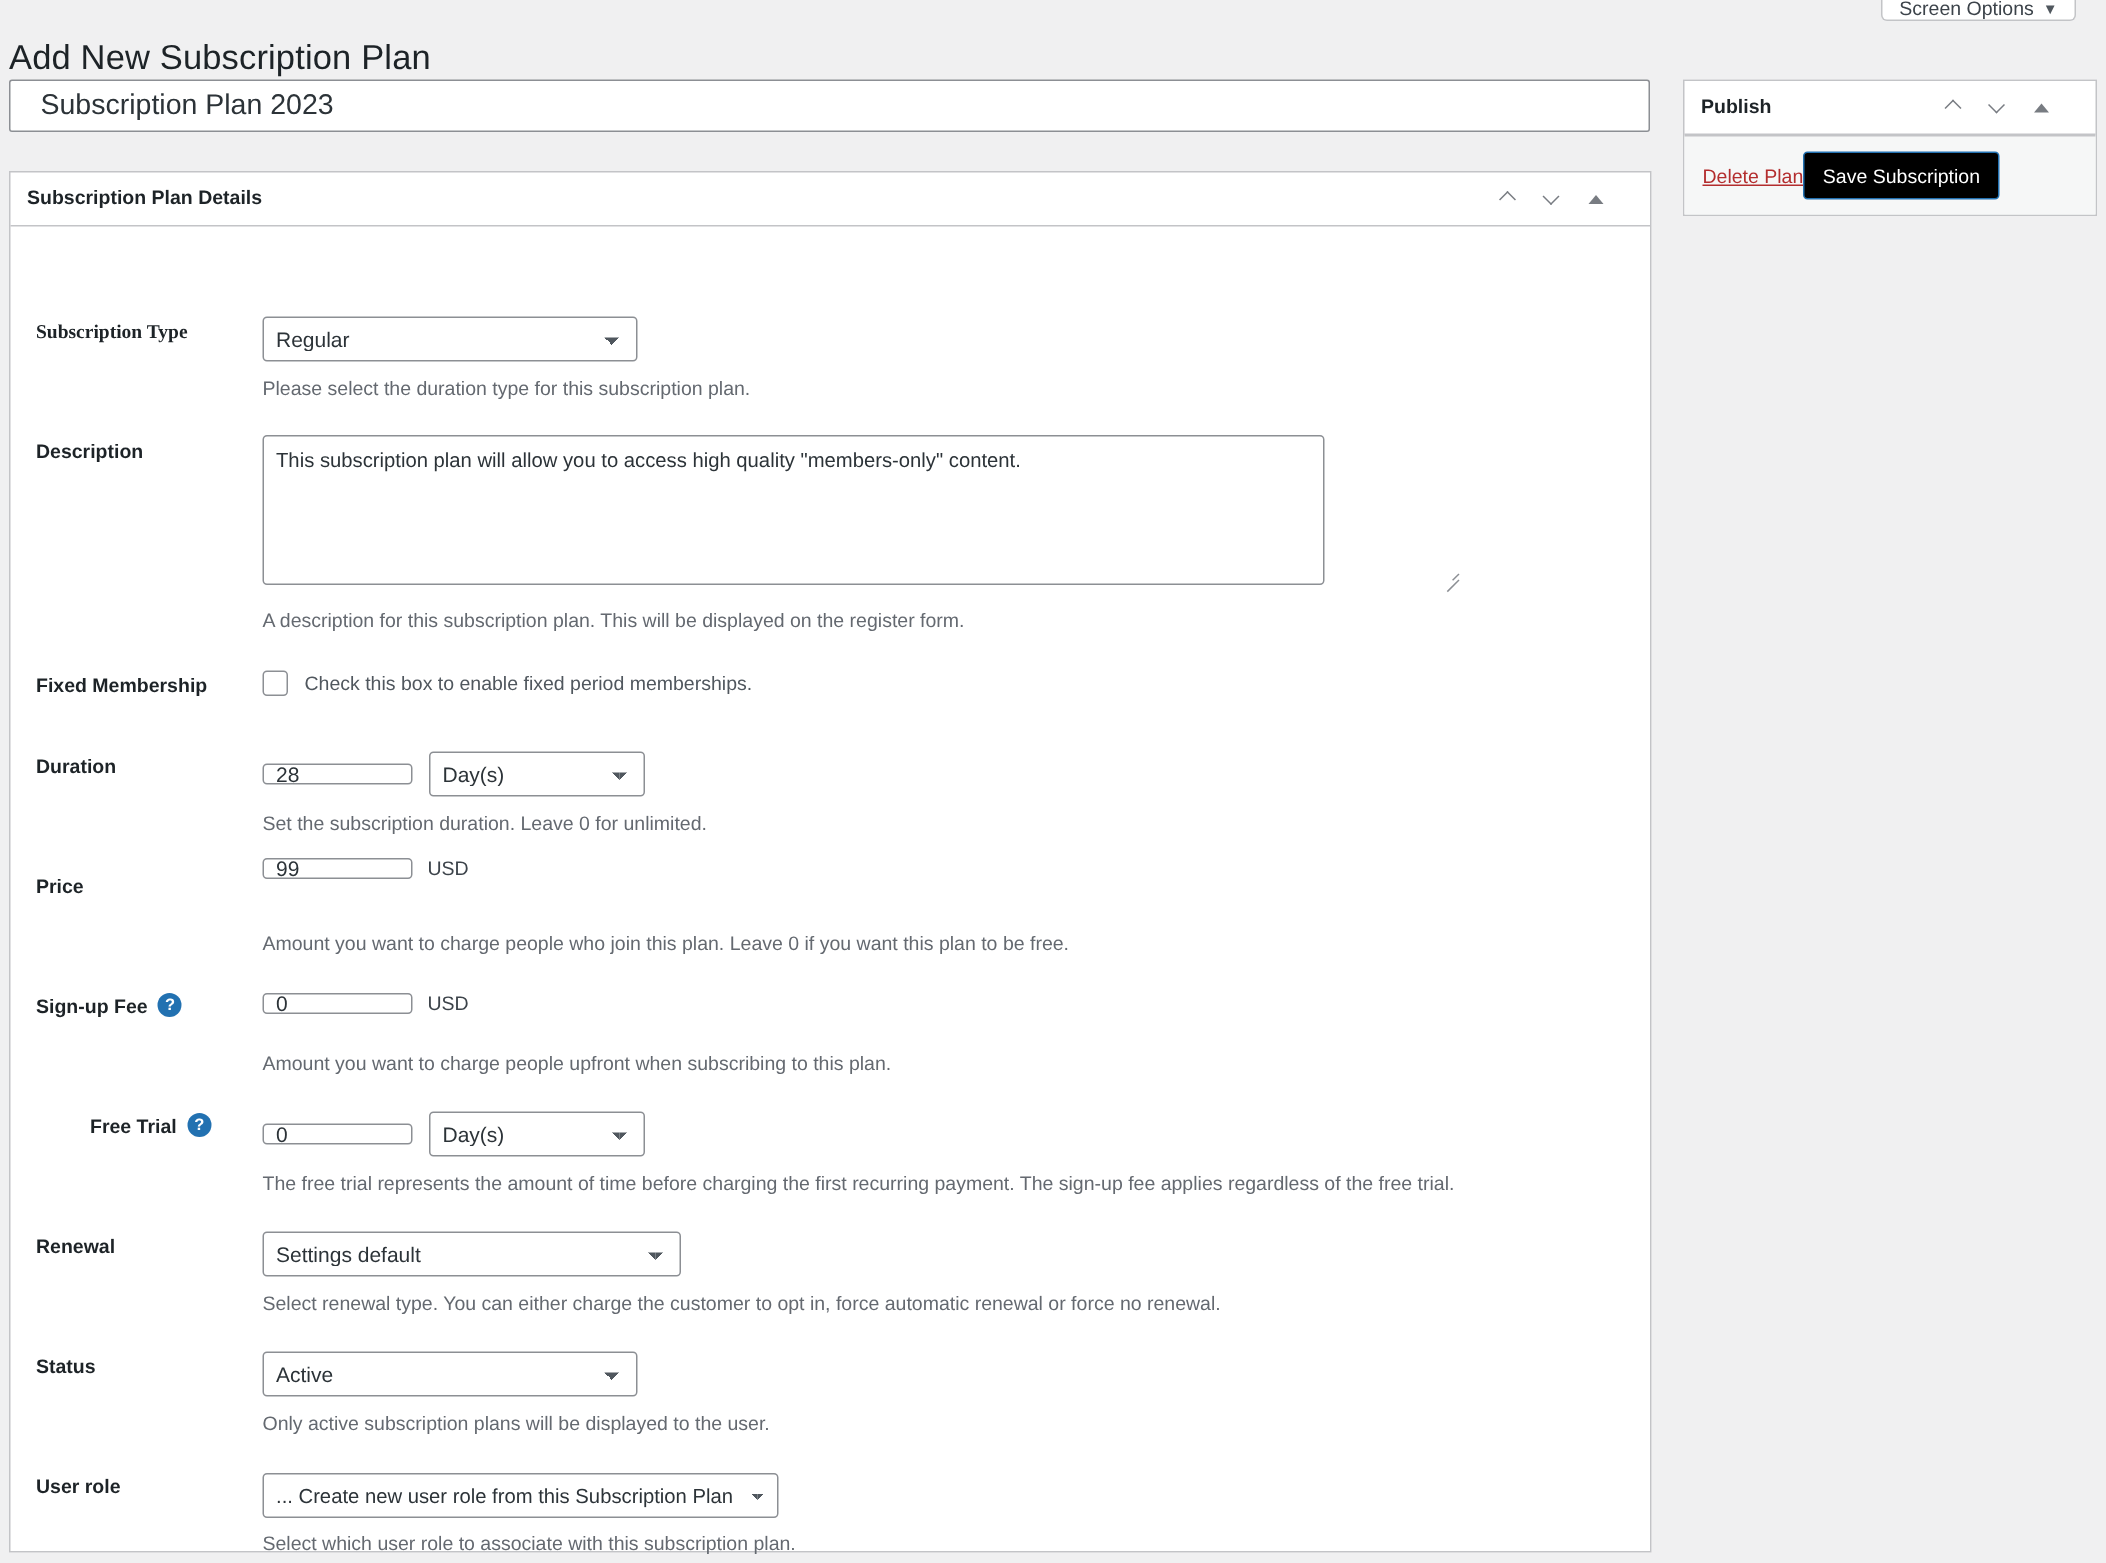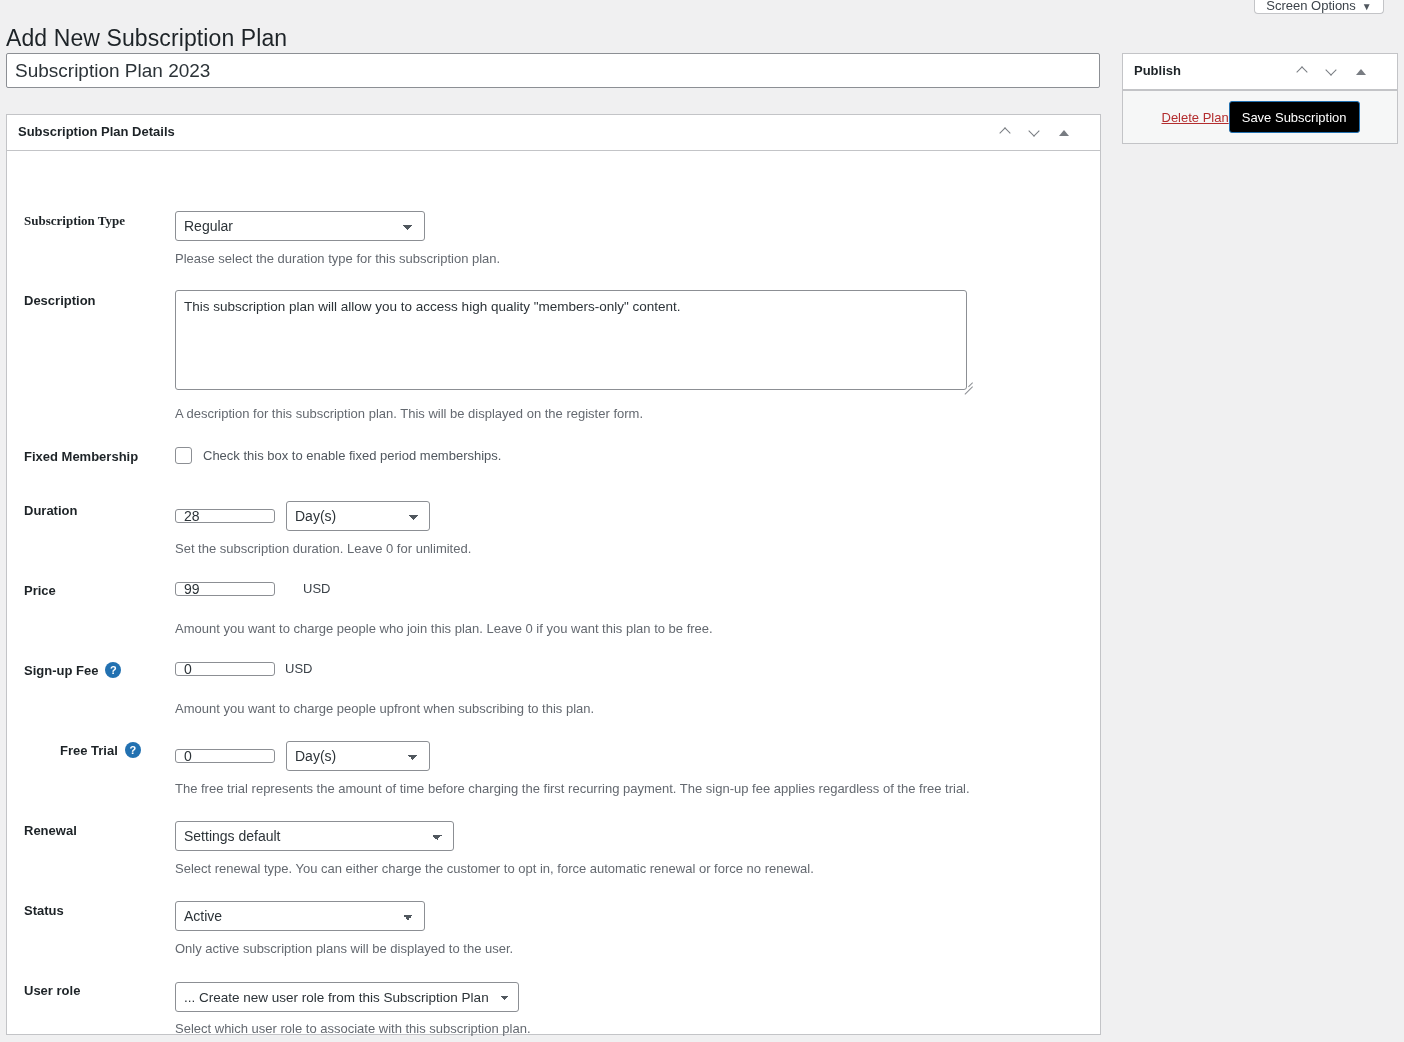--- a/index.html
+++ b/index.html
@@ -48,21 +48,21 @@
     letter-spacing: 0.1px;
   }
 
   
   #title-input {
     position: absolute;
     left: 6px;
     top: 53px;
     width: 1094px;
     height: 35px;
-    padding: 3px 8px;
+    padding: 3px 20px;
     font-family: "Liberation Sans", sans-serif;
     font-size: 19px;
     color: #2c3338;
     background: #fff;
     border: 1px solid #8c8f94;
     border-radius: 2px;
     outline: none;
   }
 
   
@@ -239,21 +239,21 @@
     background: #fff;
     border: 1px solid #c3c4c7;
   }
   #publish-box .postbox-header { height: 36px; }
   .publish-inside {
     background: #f6f7f7;
     border-top: 1px solid #c3c4c7;
     height: 53px;
     display: flex;
     align-items: center;
-    justify-content: center;
+    justify-content: flex-start;
     padding: 0 11px 0 12px;
   }
   #delete-plan-link {
     font-size: 13px;
     color: #b32d2e;
     text-decoration: underline;
     cursor: pointer;
   }
   #save-subscription-btn {
     background: #000000;
@@ -307,21 +307,21 @@
           <option>Regular</option>
         </select>
       </div>
       <div class="fdesc" style="top:98px;">Please select the duration type for this subscription plan.</div>
     </div>
 
     <div class="frow">
       <div class="flabel" style="top:142px;">Description</div>
       <div class="fctl" style="top:139px;">
         <div style="position:relative; width:800px; height:100px;">
-          <textarea class="ta" style="width: 792px; height: 100px;">This subscription plan will allow you to access high quality "members-only" content.</textarea>
+          <textarea class="ta" style="width: 708px; height: 100px;">This subscription plan will allow you to access high quality "members-only" content.</textarea>
           <span class="resize-grip"></span>
         </div>
       </div>
       <div class="fdesc" style="top:253px;">A description for this subscription plan. This will be displayed on the register form.</div>
     </div>
 
     <div class="frow">
       <div class="flabel" style="top:298px;">Fixed Membership</div>
       <div class="fctl inline" style="top:296px;">
         <input type="checkbox" class="cbox" style="">
@@ -335,21 +335,21 @@
         <input type="text" class="txt" style="width: 100px;" value="28">
         <select class="sel" style="width:144px;margin-left:11px;">
           <option>Day(s)</option>
         </select>
       </div>
       <div class="fdesc" style="top:388px;">Set the subscription duration. Leave 0 for unlimited.</div>
     </div>
 
     <div class="frow">
       <div class="flabel" style="top:432px;">Price</div>
-      <div class="fctl inline" style="top:430px;gap:18px;">
+      <div class="fctl inline" style="top:420px;">
         <input type="text" class="txt" style="width: 100px;" value="99">
         <span class="unit">USD</span>
       </div>
       <div class="fdesc" style="top:468px;">Amount you want to charge people who join this plan. Leave 0 if you want this plan to be free.</div>
     </div>
 
     <div class="frow">
       <div class="flabel" style="top:511px;">
         <span>Sign-up Fee</span>
         <span class="help-icon">?</span>

